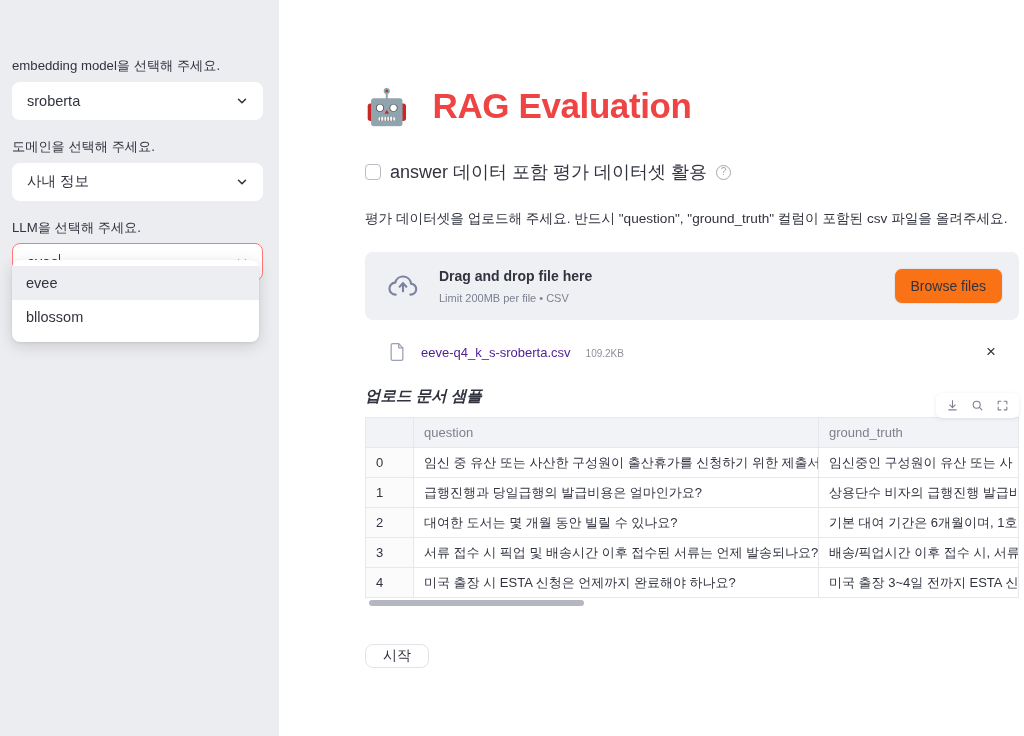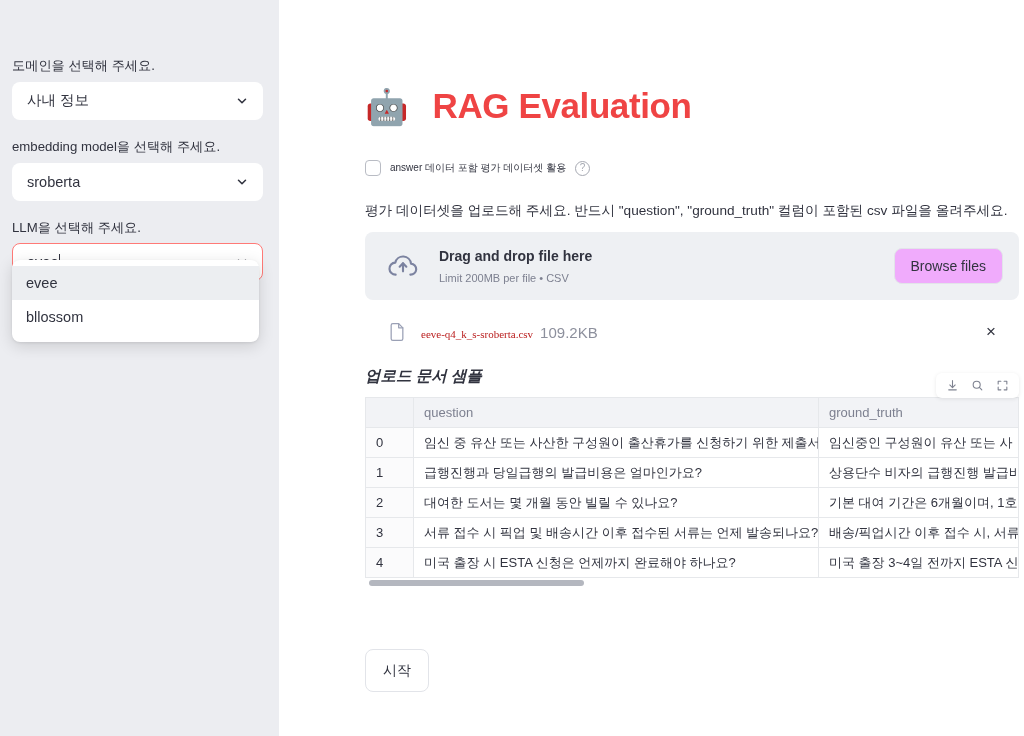--- a/index.html
+++ b/index.html
@@ -93,68 +93,68 @@
     display: flex; align-items: center; gap: 9px;
     margin-bottom: 26px;
   }
   .checkbox {
     width: 16px; height: 16px;
     border: 1px solid #b9bcc4;
     border-radius: 4px;
     background: #fff;
     flex: 0 0 16px;
   }
-  .check-label { font-size: 10px; color: #31333f; }
+  .check-label { font-size: 18px; color: #31333f; }
   .help-icon {
     width: 15px; height: 15px;
     border: 1.2px solid #a6a9b2;
     border-radius: 50%;
     font-size: 10px;
     color: #a6a9b2;
     display: flex; align-items: center; justify-content: center;
     line-height: 1;
   }
   .instruction {
     font-size: 13.6px;
     color: #31333f;
-    margin-bottom: 12px;
+    margin-bottom: 24px;
   }
   .dropzone {
     background: #eef0f3;
     border-radius: 8px;
     height: 68px;
     display: flex; align-items: center;
     padding: 0 16px 0 22px;
     gap: 20px;
     margin-bottom: 12px;
   }
   .cloud-icon { color: #7c83a0; flex: 0 0 auto; display:flex; }
   .dz-text { flex: 1; }
   .dz-title { font-size: 14px; color: #31333f; font-weight: 600; margin-bottom: 8px; }
   .dz-sub { font-size: 11px; color: #7d8090; }
   .browse-btn {
-    background: #f0abfc;
+    background: #f97316;
     border: 1px solid #e2e4e9;
     border-radius: 8px;
     height: 36px;
     padding: 0 16px;
     font-size: 14px;
     color: #31333f;
     display: flex; align-items: center;
     font-family: inherit;
   }
   .file-row {
     display: flex; align-items: center;
     gap: 14px;
     padding: 8px 16px 8px 22px;
     margin-bottom: 14px;
   }
   .file-icon { color: #9aa0b5; flex: 0 0 auto; display: flex; }
-  .file-name { font-size: 11px; color: #b91c1c; font-family: Liberation Serif, serif; }
-  .file-size { font-size: 15px; color: #8d909d; margin-left: 7px; }
+  .file-name { font-size: 13px; color: #4c1d95; }
+  .file-size { font-size: 10px; color: #8d909d; margin-left: 15px; }
   .file-meta { flex: 1; display: flex; align-items: baseline; }
   .remove-x {
     font-size: 17px; color: #31333f;
     width: 24px; height: 24px;
     display: flex; align-items: center; justify-content: center;
     background: none; border: none; font-family: inherit;
   }
   .section-head {
     font-size: 15.5px;
     font-weight: bold;
@@ -212,55 +212,55 @@
     height: 8px;
     margin-top: 1px;
   }
   .hscroll-thumb {
     position: absolute; left: 4px; top: 1px;
     width: 215px; height: 6px;
     background: #b4b7bf;
     border-radius: 3px;
   }
   .start-btn {
-    margin-top: 62px;
+    margin-top: 37px;
     background: #ffffff;
     border: 1px solid #e2e4e9;
     border-radius: 8px;
-    height: 43px;
+    height: 24px;
     padding: 0 17px;
     font-size: 14px;
     color: #31333f;
     font-family: inherit;
     display: inline-flex; align-items: center;
   }
 </style>
 </head>
 <body>
 
 <div class="app">
 
   <aside class="sidebar">
+
+    <div class="field-block">
+      <div class="field-label">embedding model을 선택해 주세요.</div>
+      <div class="select-box">
+        <span class="select-value">sroberta</span>
+        <span class="chev">
+          <svg width="14" height="14" viewBox="0 0 24 24" fill="none" stroke="currentColor" stroke-width="2.6" stroke-linecap="round" stroke-linejoin="round">
+              <polyline points="6 9 12 15 18 9"></polyline>
+            </svg>
+        </span>
+      </div>
+    </div>
 
     <div class="field-block">
       <div class="field-label">도메인을 선택해 주세요.</div>
       <div class="select-box">
         <span class="select-value">사내 정보</span>
-        <span class="chev">
-          <svg width="14" height="14" viewBox="0 0 24 24" fill="none" stroke="currentColor" stroke-width="2.6" stroke-linecap="round" stroke-linejoin="round">
-              <polyline points="6 9 12 15 18 9"></polyline>
-            </svg>
-        </span>
-      </div>
-    </div>
-
-    <div class="field-block">
-      <div class="field-label">embedding model을 선택해 주세요.</div>
-      <div class="select-box">
-        <span class="select-value">sroberta</span>
         <span class="chev">
           <svg width="14" height="14" viewBox="0 0 24 24" fill="none" stroke="currentColor" stroke-width="2.6" stroke-linecap="round" stroke-linejoin="round">
               <polyline points="6 9 12 15 18 9"></polyline>
             </svg>
         </span>
       </div>
     </div>
 
     <div class="field-block">
       <div class="field-label">LLM을 선택해 주세요.</div>

